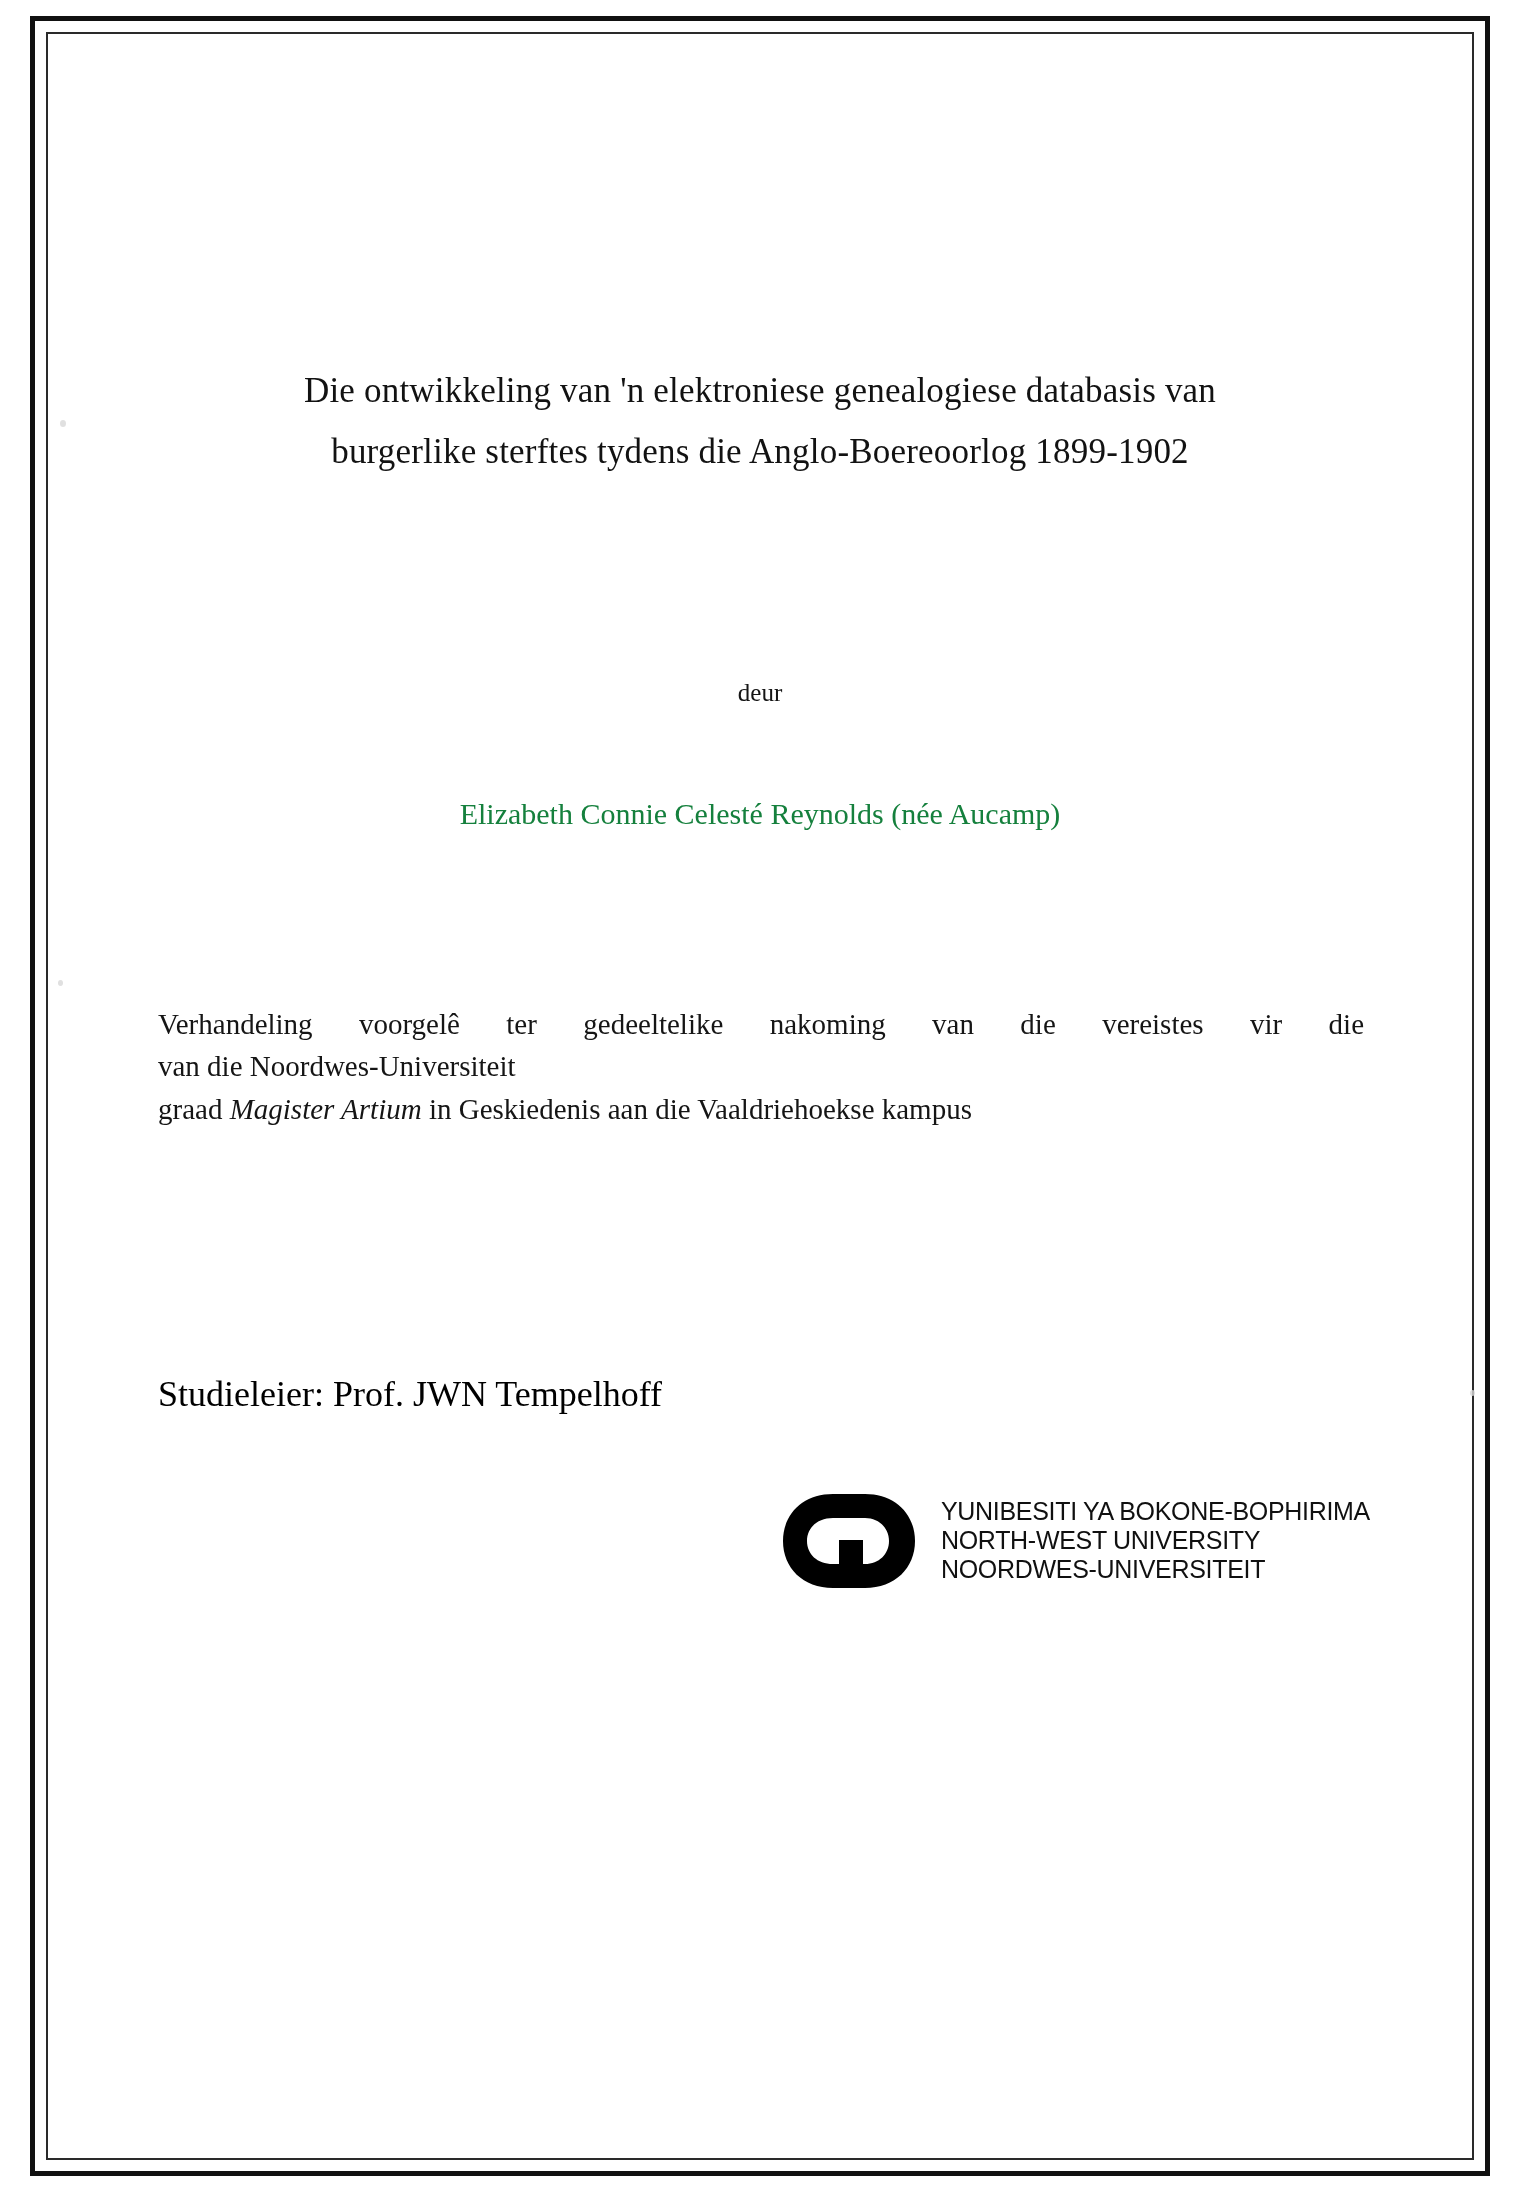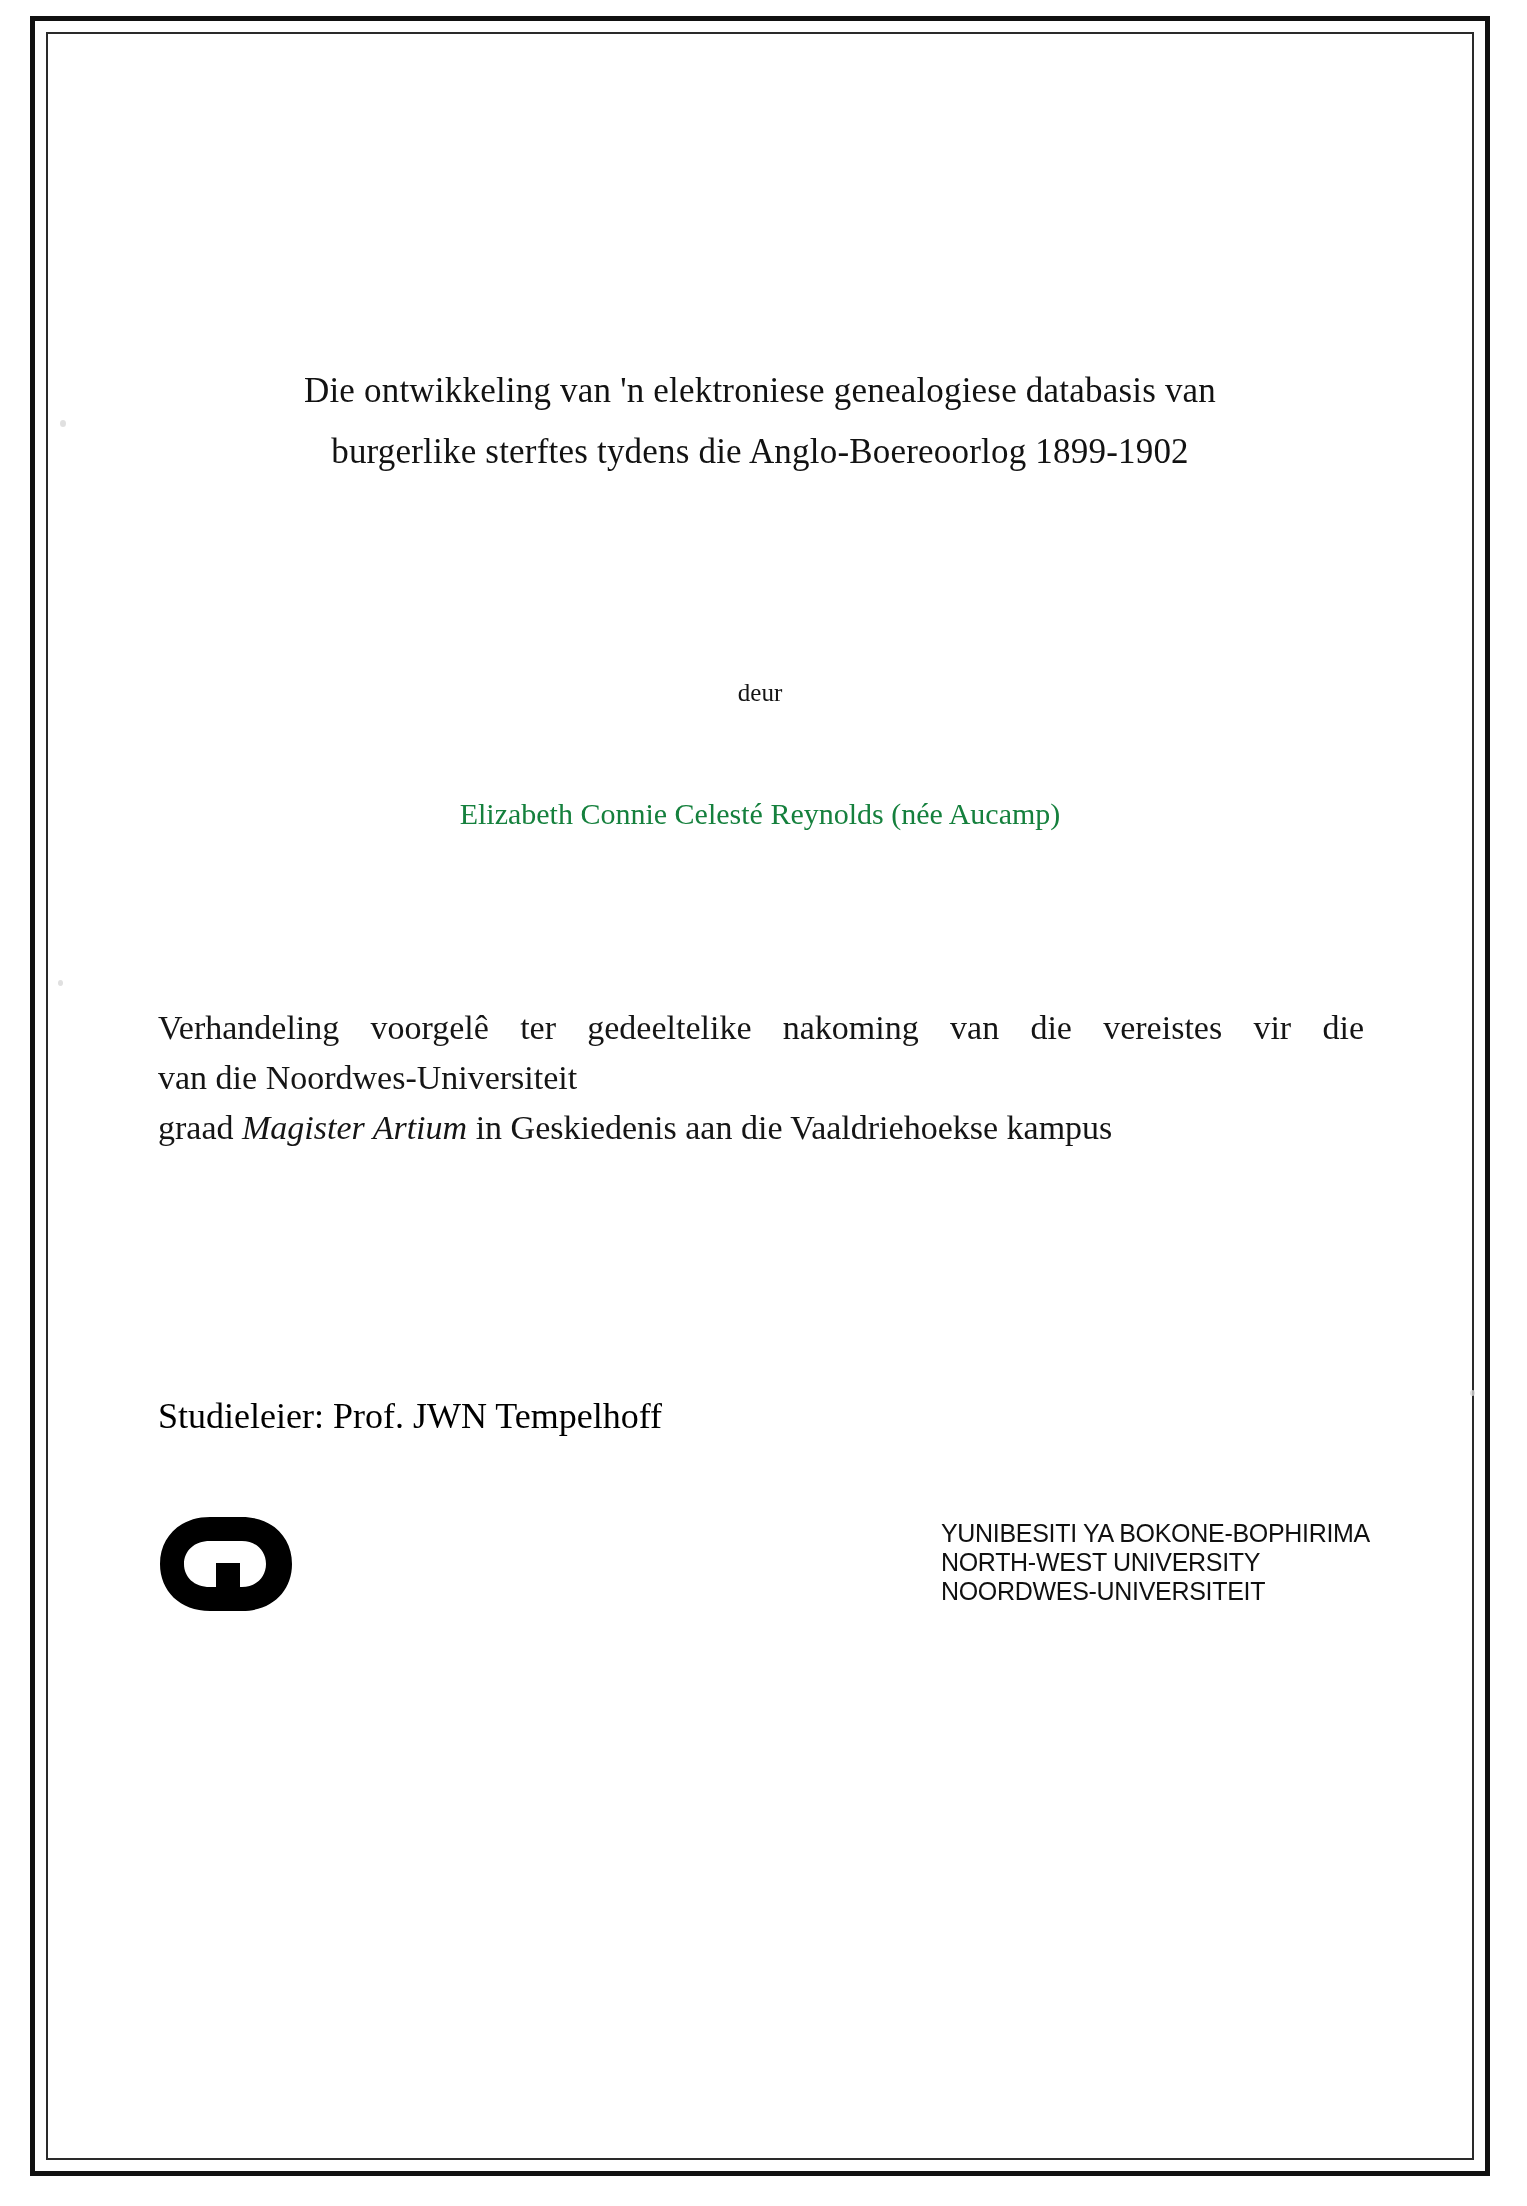--- a/index.html
+++ b/index.html
@@ -72,21 +72,21 @@
 
   .author {
     margin-top: 90px;
     text-align: center;
     font-size: 30px;
     color: #15803d;
   }
 
   .statement {
     margin-top: 172px;
-    font-size: 34px;
+    font-size: 29px;
     line-height: 1.48;
     color: #151515;
     padding-left: 8px;
     padding-right: 6px;
   }
   .statement .just {
     text-align: justify;
     text-align-last: justify;
   }
   .statement .plain {
@@ -101,21 +101,21 @@
     font-size: 36px;
     line-height: 1.42;
     color: #000000;
     padding-left: 8px;
   }
 
   .logo-row {
     margin-top: 66px;
     display: flex;
     align-items: center;
-    justify-content: space-between;
+    justify-content: flex-end;
     gap: 18px;
   }
   .logo-mark {
     width: 150px;
     height: 110px;
     position: relative;
     flex: none;
   }
   .logo-text {
     font-family: "Liberation Sans", sans-serif;

